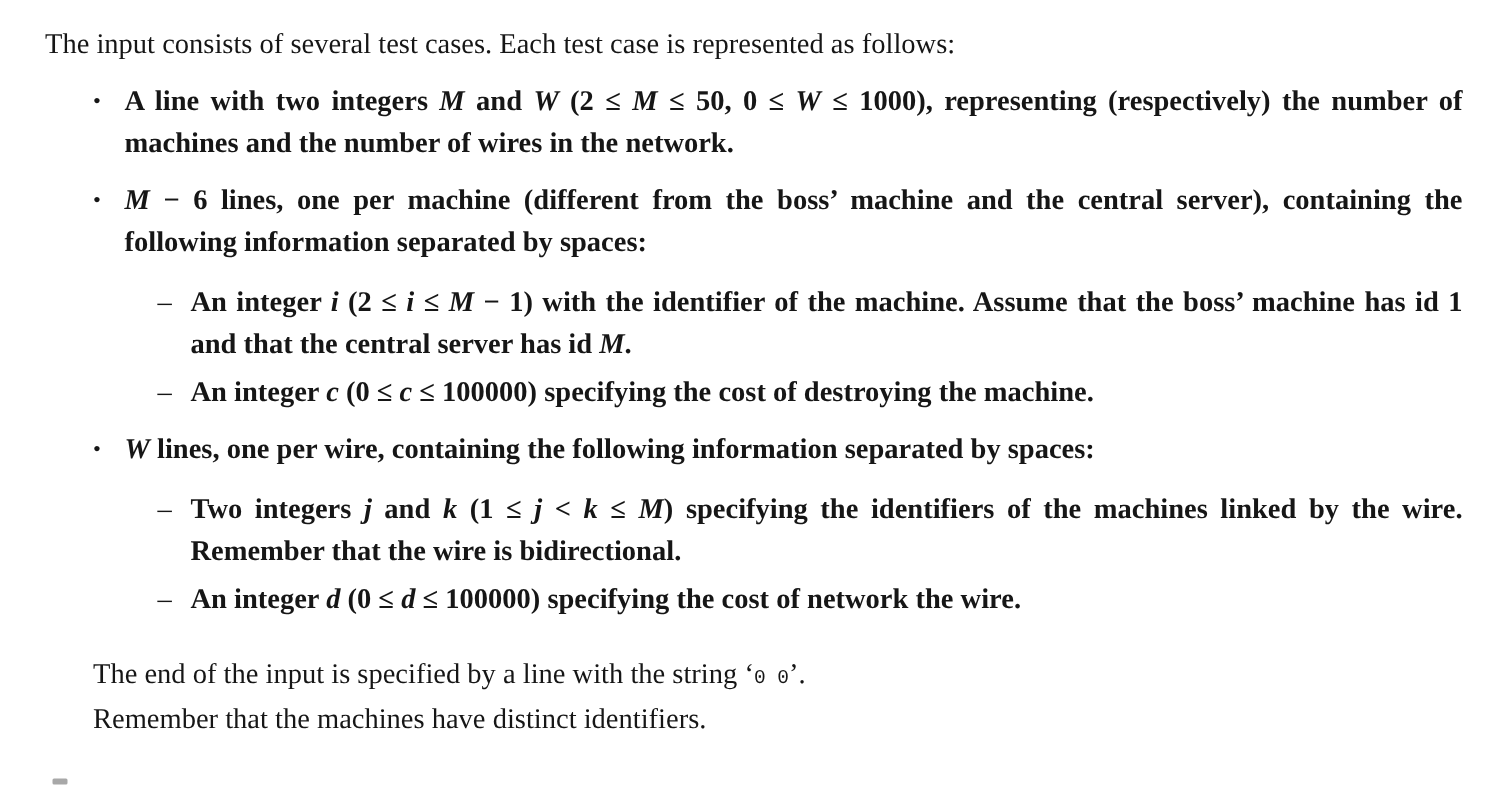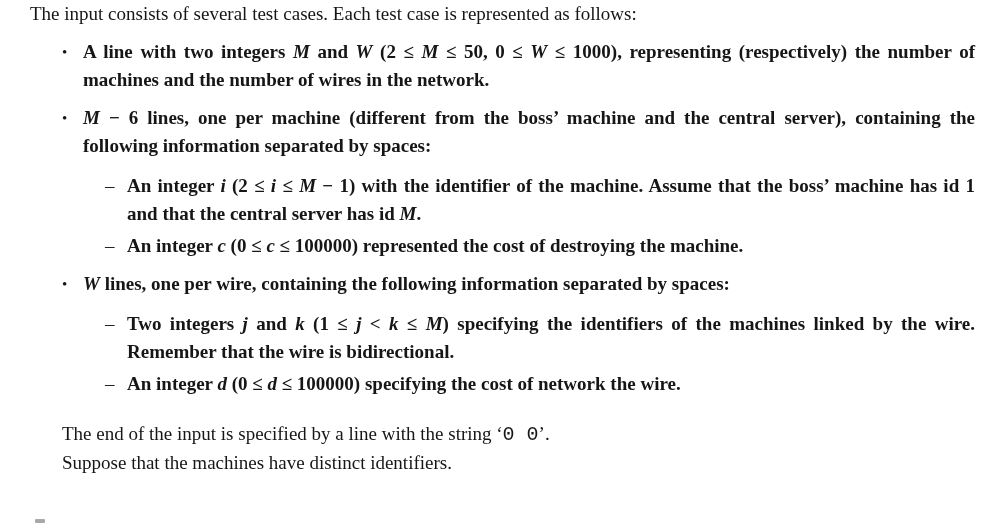--- a/index.html
+++ b/index.html
@@ -13,21 +13,21 @@
     overflow: hidden;
     position: relative;
     font-family: "Liberation Serif", "DejaVu Serif", serif;
     color: var(--fg, #161616);
     font-size: 19px;
     line-height: 28px;
   }
   .page {
     position: absolute;
     inset: 0;
-    padding: 0 31px 0 30px;
+    padding: 16px 31px 0 30px;
     box-sizing: border-box;
   }
   .itext { text-align: justify; }
   p { margin: 0; }
   .intro { margin: 0 0 7px 0; }
   .item {
     display: flex;
     margin: 10px 0 0 32px;
   }
   .item > .marker {
@@ -40,21 +40,21 @@
   .subitem + .subitem { margin-top: 4px; }
   .subitem > .marker { flex: 0 0 22px; }
   .subitem > .itext { flex: 1 1 auto; font-weight: bold; }
   .footer { margin: 22px 0 0 32px; }
   .mvar {
     font-style: italic;
     font-family: "Liberation Serif", "DejaVu Serif", serif;
   }
   .tt {
     font-family: "Liberation Mono", "DejaVu Sans Mono", monospace;
-    font-size: 20px;
+    font-size: 13px;
   }
   .clip-fragment {
     position: absolute;
     left: 35px;
     top: 519px;
     width: 10px;
     height: 4px;
     background: #a8a8a8;
     border-radius: 1px;
   }
@@ -73,36 +73,36 @@
         <span class="marker">•</span>
         <div class="itext"><span class="mvar">M</span><span class=""> − 6 lines, one per machine (different from the boss’ machine and the central server), containing the following information separated by spaces:</span></div>
       </div>
       <div class="sublist">
         <div class="subitem">
           <span class="marker">–</span>
           <div class="itext"><span class="">An integer </span><span class="mvar">i</span><span class=""> (2 ≤ </span><span class="mvar">i</span><span class=""> ≤ </span><span class="mvar">M</span><span class=""> − 1) with the identifier of the machine.  Assume that the boss’ machine has id 1 and that the central server has id </span><span class="mvar">M</span><span class="">.</span></div>
         </div>
         <div class="subitem">
           <span class="marker">–</span>
-          <div class="itext"><span class="">An integer </span><span class="mvar">c</span><span class=""> (0 ≤ </span><span class="mvar">c</span><span class=""> ≤ 100000) represented the cost of destroying the machine.</span></div>
+          <div class="itext"><span class="">An integer </span><span class="mvar">c</span><span class=""> (0 ≤ </span><span class="mvar">c</span><span class=""> ≤ 100000) specifying the cost of destroying the machine.</span></div>
         </div>
       </div>
       <div class="item">
         <span class="marker">•</span>
         <div class="itext"><span class="mvar">W</span><span class=""> lines, one per wire, containing the following information separated by spaces:</span></div>
       </div>
       <div class="sublist">
         <div class="subitem">
           <span class="marker">–</span>
           <div class="itext"><span class="">Two integers </span><span class="mvar">j</span><span class=""> and </span><span class="mvar">k</span><span class=""> (1 ≤ </span><span class="mvar">j</span><span class=""> &lt; </span><span class="mvar">k</span><span class=""> ≤ </span><span class="mvar">M</span><span class="">) specifying the identifiers of the machines linked by the wire. Remember that the wire is bidirectional.</span></div>
         </div>
         <div class="subitem">
           <span class="marker">–</span>
           <div class="itext"><span class="">An integer </span><span class="mvar">d</span><span class=""> (0 ≤ </span><span class="mvar">d</span><span class=""> ≤ 100000) specifying the cost of network the wire.</span></div>
         </div>
       </div>
     </div>
   <div class="footer">
     <p class="itext"><span class="">The end of the input is specified by a line with the string ‘</span><span class="tt">0 0</span><span class="">’.</span></p>
-    <p class="itext"><span class="">Suppose that the machines have distinct identifiers.</span></p>
+    <p class="itext"><span class="">Remember that the machines have distinct identifiers.</span></p>
   </div>
   <div class="clip-fragment"></div>
 </div>
 
 </body></html>

